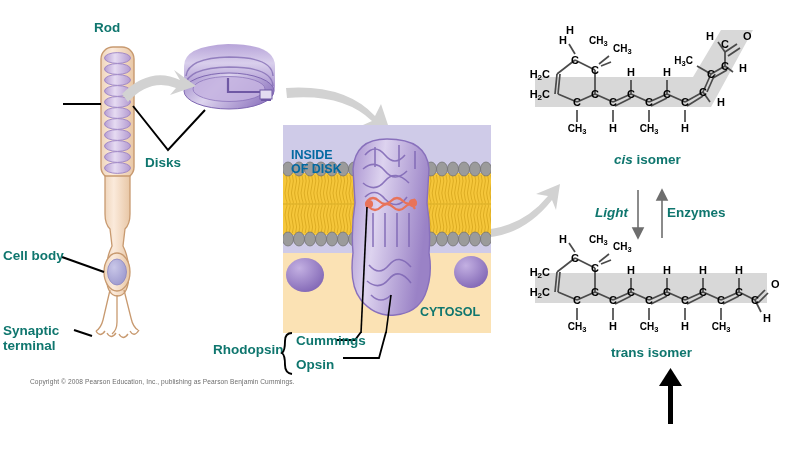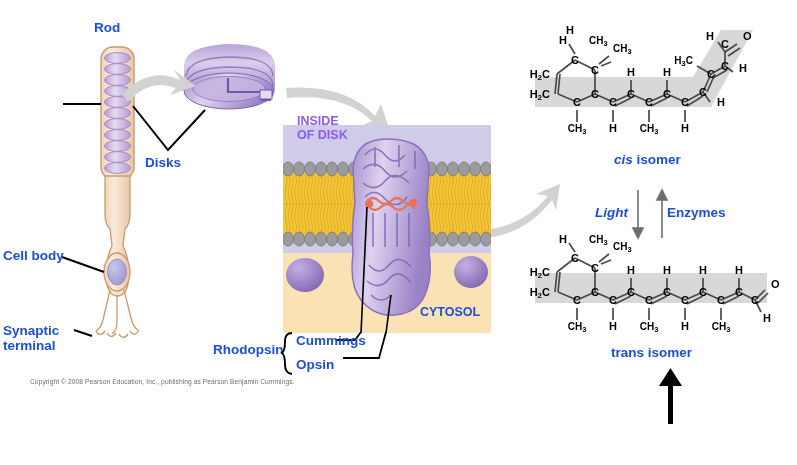--- a/index.html
+++ b/index.html
@@ -13,21 +13,21 @@
   #stage {
     position: relative;
     width: 797px;
     height: 465px;
     background: #ffffff;
     overflow: hidden;
   }
   .abs { position: absolute; }
   .lbl {
     font-weight: bold;
-    color: #1d4ed8;
+    color: #0f766e;
     line-height: 1.12;
     white-space: pre-line;
   }
   .lbl-13 { font-size: 13.5px; }
   .lbl-12 { font-size: 12.5px; }
   .chem {
     font-size: 10px;
     font-weight: bold;
     color: #4a4a4a;
     white-space: nowrap;
@@ -262,21 +262,21 @@
         </g>
       </g>
 
       <g stroke="#000000" stroke-width="1.6" fill="none">
         <line x1="84" y1="82" x2="78" y2="208"></line>
         <line x1="108" y1="170" x2="103" y2="208"></line>
       </g>
     </svg>
   </div>
 
-  <div class="abs lbl lbl-12" style="left:291px;top:114px;color:#8b5cf6;margin-left:6px;">INSIDE
+  <div class="abs lbl lbl-12" style="left:291px;top:148px;color:#0369a1;">INSIDE
 OF DISK</div>
   <div class="abs lbl lbl-12" style="left:420px;top:305px;">CYTOSOL</div>
 
   <svg class="abs" style="left:283px;top:330px;" width="210" height="50">
     <g stroke="#000000" stroke-width="1.8" fill="none">
       <path d="M78,2 L72,10 L53,10"></path>
       <path d="M103,2 L96,28 L60,28"></path>
     </g>
   </svg>
 

